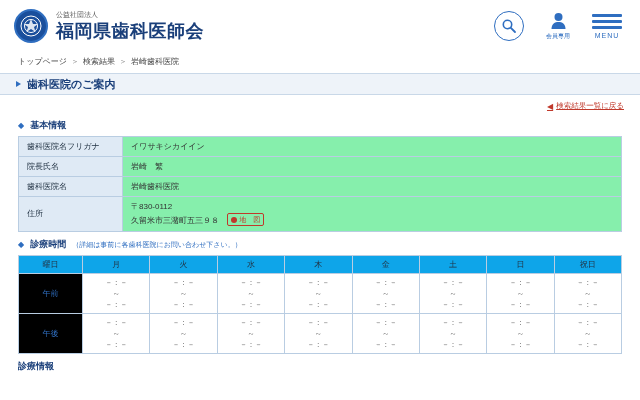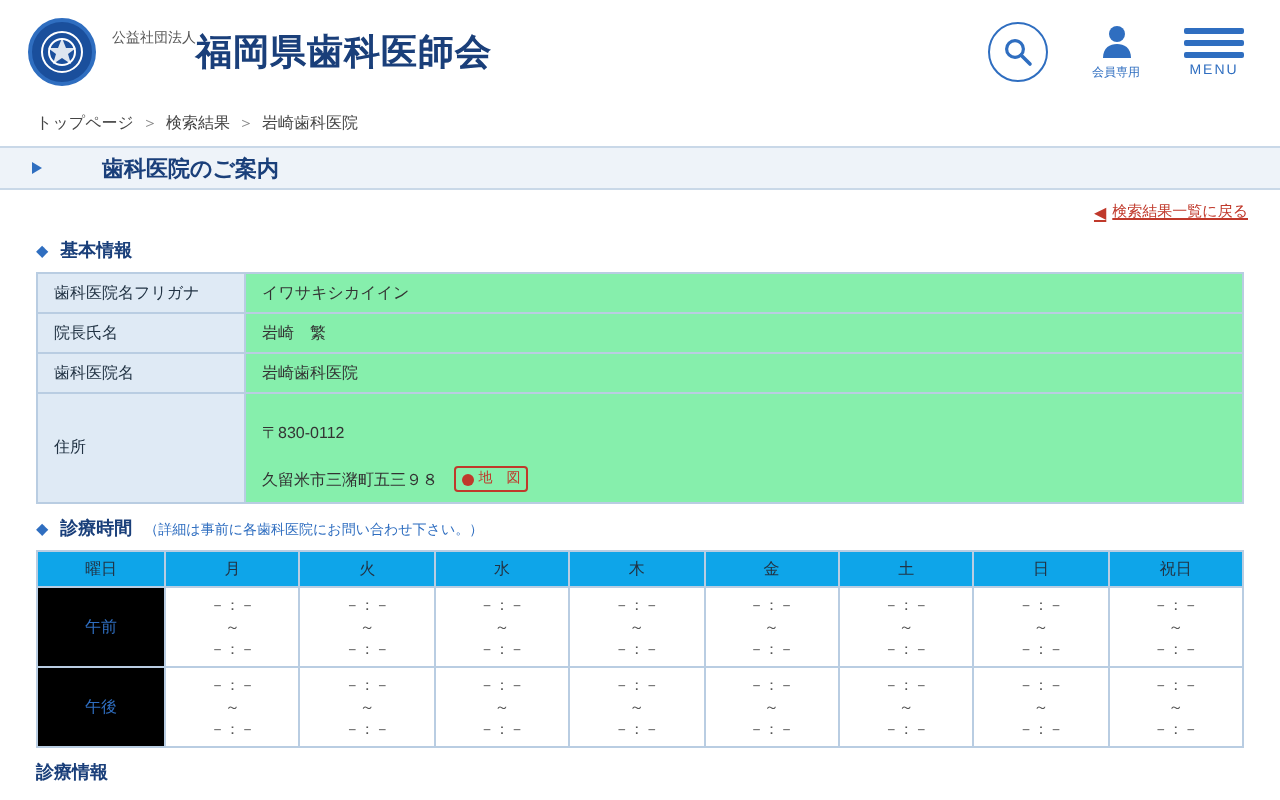--- a/index.html
+++ b/index.html
@@ -25,21 +25,21 @@
     width: 34px; height: 34px;
     border-radius: 50%;
     background: #1a4f9c;
     border: 2px solid #2f6ec0;
     display: flex; align-items: center; justify-content: center;
     color: #fff; font-size: 7px;
     flex: none;
     margin-right: 8px;
   }
   .logo-mark svg { display:block; }
-  .title-block { display: flex; flex-direction: row; justify-content: center; }
+  .title-block { display: flex; flex-direction: column; justify-content: center; }
   .corp-label { font-size: 7px; color: #555; line-height: 10px; }
   .corp-title { font-size: 18px; font-weight: bold; color: #1a3f7a; line-height: 22px; letter-spacing: .5px; }
   .header-right {
     margin-left: auto;
     display: flex; align-items: center; gap: 22px;
     padding-right: 4px;
   }
   .search-btn {
     width: 30px; height: 30px; border-radius: 50%;
     border: 1px solid #2f6ec0;
@@ -71,21 +71,21 @@
     height: 22px;
     display:flex; align-items:center;
     padding-left: 16px;
   }
   .page-title-band .tri {
     width:0;height:0;border-left:5px solid #2f6ec0;
     border-top:3.5px solid transparent;border-bottom:3.5px solid transparent;
     margin-right:6px;
   }
   .page-title {
-    font-size: 11px; font-weight: bold; color:#1a3f7a;margin-left:24px;
+    font-size: 11px; font-weight: bold; color:#1a3f7a;
   }
 
   
   .back-row {
     display:flex; justify-content:flex-end;
     padding: 6px 16px 2px 0;
   }
   .back-link { font-size: 7.5px; color:#c0392b; display:flex; align-items:center; gap:3px; }
   .back-link .arrow { color:#c0392b; font-size:8px; }
 
@@ -100,21 +100,21 @@
   .sect-note { font-size: 7px; color:#2f6ec0; }
 
   
   table { border-collapse: collapse; width:100%; }
   .info-table { border: 1px solid #b9cde2; }
   .info-table td { border: 1px solid #b9cde2; padding: 4px 8px; font-size: 8px; vertical-align: middle; }
   .info-table td.th {
     background: #dfeaf5; width: 104px; color:#234; white-space:nowrap;
   }
   .info-table td.val { background:#86efac; color:#333; }
-  .addr-line { line-height: 12px; margin-top: 10px; }
+  .addr-line { line-height: 12px; }
   .map-badge {
     display:inline-flex; align-items:center; gap:2px;
     border:1px solid #c0392b; color:#c0392b; border-radius:2px;
     font-size:7px; padding:0 3px; margin-left:6px; line-height:11px;
   }
   .map-badge .dot { width:6px;height:6px;border-radius:50%;background:#c0392b; display:inline-block;}
 
   
   .hours-table { border:1px solid #b9cde2; }
   .hours-table th, .hours-table td {

